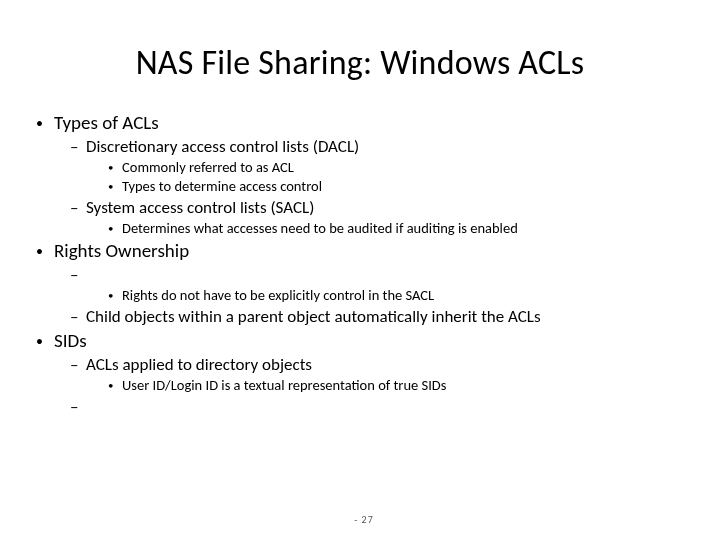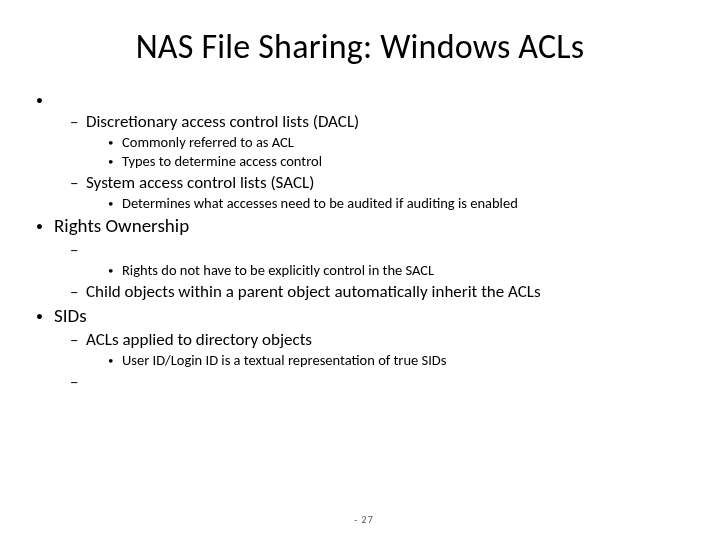--- a/index.html
+++ b/index.html
@@ -1,17 +1,17 @@
 <!DOCTYPE html>
 <html><head>
 <meta charset="utf-8">
 <style>
   * { margin: 0; padding: 0; box-sizing: border-box; }
   html, body { width: 720px; height: 540px; background: #fff; font-family: Calibri, "Segoe UI", Arial, sans-serif; color: #000; }
-  .slide { width: 720px; height: 540px; position: relative; padding: 20px 36px 0 36px; }
+  .slide { width: 720px; height: 540px; position: relative; padding: 36px 36px 0 36px; }
   .title { font-size: 34px; font-weight: 400; text-align: center; margin: 6px 0 28px 0; letter-spacing: 0.2px; }
   ul { list-style: none; }
   .lvl1 > li { font-size: 19px; margin-bottom: 2px; }
   .lvl1 > li > .row { display: flex; align-items: baseline; }
   .lvl1 > li > .row .bullet { width: 18px; display: inline-block; text-align: left; font-size: 14px; line-height: 1; position: relative; top: -1px; }
   .lvl2 { margin-left: 34px; }
   .lvl2 > li { font-size: 17px; margin-top: 2px; }
   .lvl2 > li > .row { display: flex; align-items: baseline; }
   .lvl2 > li > .row .dash { width: 16px; display: inline-block; }
   .lvl3 { margin-left: 38px; }
@@ -24,20 +24,21 @@
 <body>
 
 <div class="slide">
   <h1 class="title">NAS File Sharing: Windows ACLs</h1>
 
   <ul class="lvl1">
 
     <li>
       <div class="row">
         <span class="bullet">•</span>
+        <span>Types of ACLs</span>
       </div>
       <ul class="lvl2">
         <li>
           <div class="row">
             <span class="dash">–</span>
             <span>Discretionary access control lists (DACL)</span>
           </div>
           <ul class="lvl3">
             <li>
               <div class="row">

